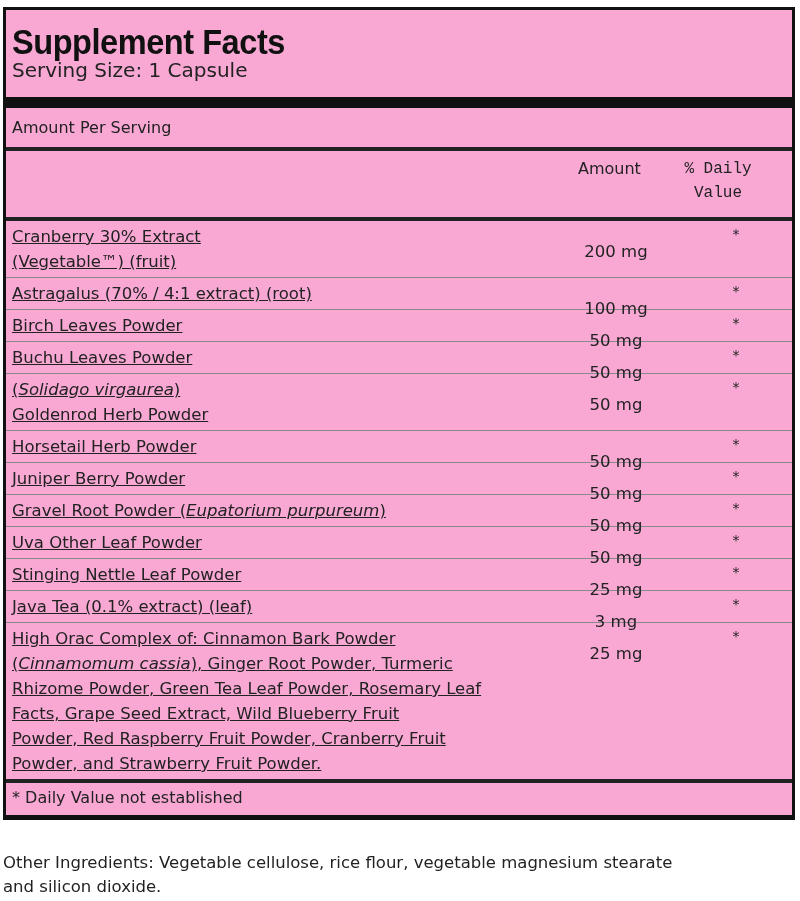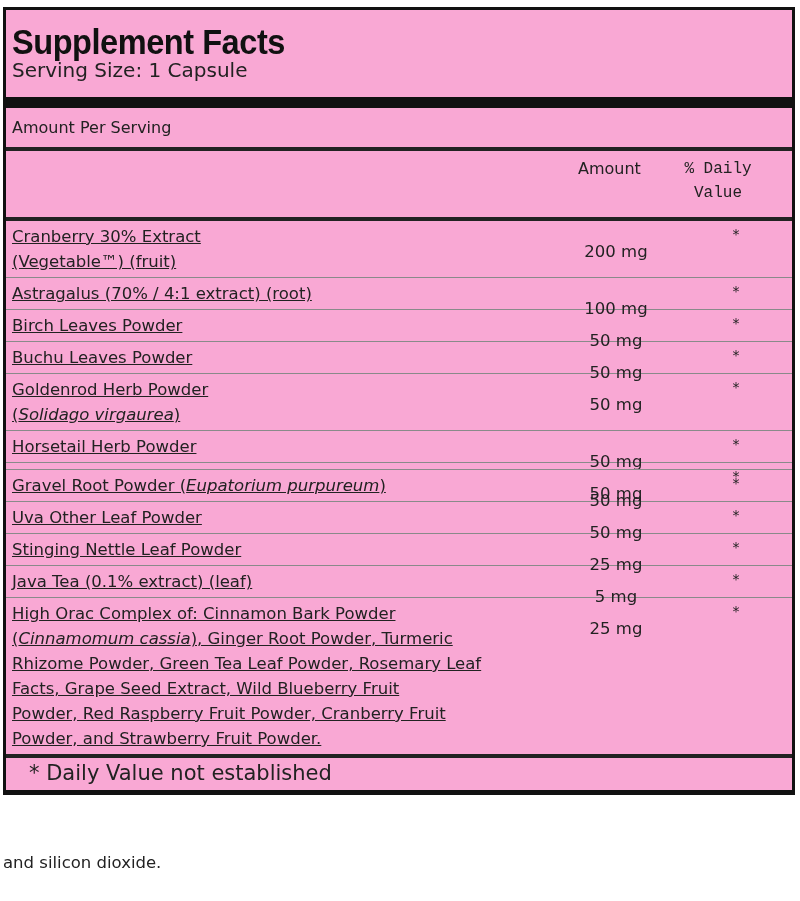--- a/index.html
+++ b/index.html
@@ -26,21 +26,21 @@
     .col-head .amt { position: absolute; left: 572px; top: 6px; }
     .col-head .dv { position: absolute; left: 672px; top: 6px; width: 80px; text-align: center; font-family: Liberation Mono, monospace; }
     .rows { border-top: 4px solid #222; }
     .row { position: relative; border-bottom: 1px solid #8a8a8a; font-size: 16.5px; line-height: 25px; padding: 3px 12px 3px 6px; text-decoration: underline; }
     .row:last-child { border-bottom: none; }
     .row .name { width: 540px; }
     .row .amount { position: absolute; left: 560px; width: 100px; top: 18px; text-align: center; }
     .row .dv { position: absolute; left: 690px; width: 80px; top: 1px; text-align: center; font-size: 14px; }
     .it { font-style: italic; }
     .foot-bar { height: 4px; background: #222; }
-    .footnote { font-size: 21px; line-height: 24px; padding: 3px 6px 3px 23px; height: 26px; }
+    .footnote { font-size: 16px; line-height: 24px; padding: 3px 6px 3px 6px; height: 26px; }
     .other {
       position: absolute; left: 3px; top: 851px; width: 790px;
       font-size: 16.5px; line-height: 24px; color: #222;
     }
   </style>
 </head>
 <body>
 
 <div class="panel">
   <div class="title-block">
@@ -77,53 +77,54 @@
       <span class="amount">50 mg</span>
       <span class="dv">*</span>
     </div>
     <div class="row">
       <div class="name">Buchu Leaves Powder</div>
       <span class="amount">50 mg</span>
       <span class="dv">*</span>
     </div>
     <div class="row">
       <div class="name">
+        <div>(<span class="it">Solidago virgaurea</span>)</div>
         <div>Goldenrod Herb Powder</div>
-        <div>(<span class="it">Solidago virgaurea</span>)</div>
       </div>
       <span class="amount">50 mg</span>
       <span class="dv">*</span>
     </div>
     <div class="row">
       <div class="name">Horsetail Herb Powder</div>
       <span class="amount">50 mg</span>
       <span class="dv">*</span>
     </div>
     <div class="row">
+      <div class="name">Juniper Berry Powder</div>
       <span class="amount">50 mg</span>
       <span class="dv">*</span>
     </div>
     <div class="row">
       <div class="name"><span>Gravel Root Powder (</span><span class="it">Eupatorium purpureum</span><span>)</span></div>
       <span class="amount">50 mg</span>
       <span class="dv">*</span>
     </div>
     <div class="row">
       <div class="name">Uva Other Leaf Powder</div>
       <span class="amount">50 mg</span>
       <span class="dv">*</span>
     </div>
     <div class="row">
       <div class="name">Stinging Nettle Leaf Powder</div>
       <span class="amount">25 mg</span>
       <span class="dv">*</span>
     </div>
     <div class="row">
       <div class="name">Java Tea (0.1% extract) (leaf)</div>
-      <span class="amount">5 mg</span>
+      <span class="amount">3 mg</span>
       <span class="dv">*</span>
     </div>
     <div class="row">
       <div class="name">
         <div>
           <div>High Orac Complex of: Cinnamon Bark Powder</div>
           <div>(<span class="it">Cinnamomum cassia</span><span>), Ginger Root Powder, Turmeric</span></div>
           <div>Rhizome Powder, Green Tea Leaf Powder, Rosemary Leaf</div>
           <div>Facts, Grape Seed Extract, Wild Blueberry Fruit</div>
           <div>Powder, Red Raspberry Fruit Powder, Cranberry Fruit</div>
@@ -133,14 +134,15 @@
       <span class="amount">25 mg</span>
       <span class="dv">*</span>
     </div>
   </div>
 
   <div class="foot-bar"></div>
   <div class="footnote">* Daily Value not established</div>
 </div>
 
 <div class="other">
+  <div>Other Ingredients: Vegetable cellulose, rice flour, vegetable magnesium stearate</div>
   <div>and silicon dioxide.</div>
 </div>
 
 </body></html>

